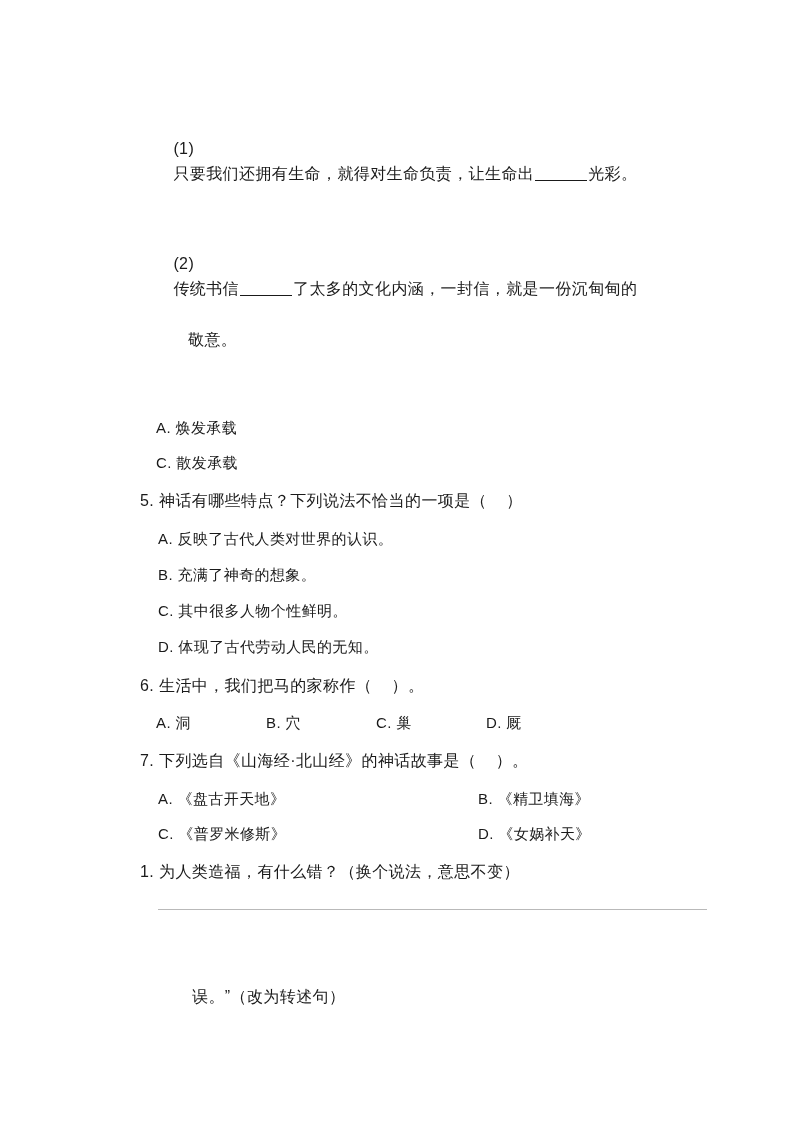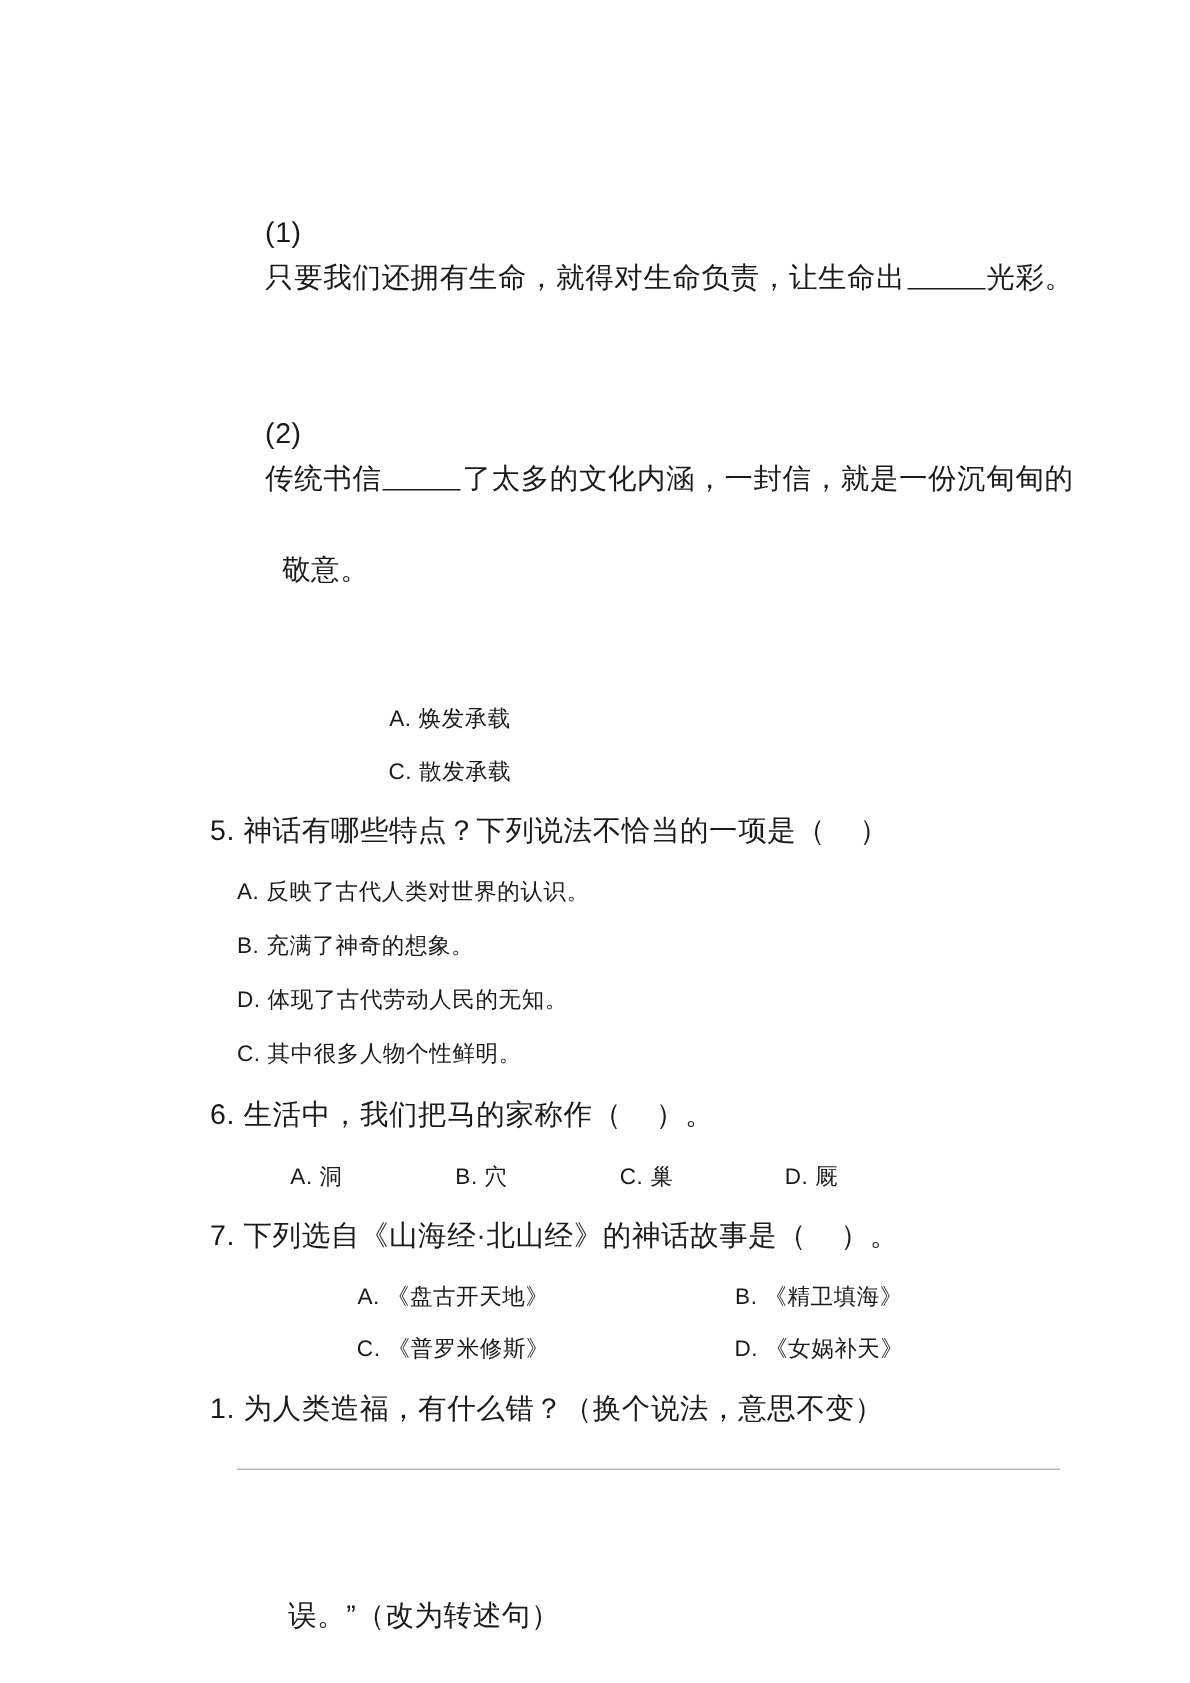--- a/index.html
+++ b/index.html
@@ -18,42 +18,41 @@
   .page {
     position: absolute;
     left: 0;
     top: 0;
     width: 793px;
     height: 1122px;
     padding: 112px 72px 0 140px;
     box-sizing: border-box;
   }
   .q-line {
-    font-size: 19px;
+    font-size: 16px;
     line-height: 1.55;
     letter-spacing: 0.4px;
     margin: 0 0 16px 0;
     white-space: pre-wrap;
   }
   .sub-item {
     margin-left: 14px;
     text-indent: 0;
   }
   .sub-item .cont {
     display: block;
     margin-left: 34px;
     margin-top: 2px;
   }
   .opt-row {
     display: flex;
     font-size: 15px;
     margin: 0 0 16px 0;
     letter-spacing: 0.4px;
     padding-left: 16px;
-    text-align: center;
   }
   .opt-row .opt {
     flex: 0 0 auto;
   }
   .opt-a { width: 288px; }
   .opt-b { width: 200px; }
   .opt-4 { width: 110px; }
   .q-num {
     padding-left: 0px;
   }
@@ -79,21 +78,21 @@
     border-bottom: 1px solid #1a1a1a;
     width: 52px;
     vertical-align: -2px;
     margin: 0 1px;
   }
   .indent-cont {
     display: block;
     padding-left: 52px;
     margin-top: 3px;
   }
-  .q7-pad { padding-left: 18px; }
+  .q7-pad { padding-left: 18px; gap: 32px; }
 </style>
 </head>
 <body>
 
 <div class="page">
 
   <div class="q-line sub-item">
     <span>(1)</span>
     <span>只要我们还拥有生命，就得对生命负责，让生命出</span><span class="blank"></span><span>光彩。</span>
   </div>
@@ -107,22 +106,22 @@
   <div class="opt-row">
     <span class="opt opt-a">A. 焕发承载</span>
   </div>
   <div class="opt-row">
     <span class="opt opt-a">C. 散发承载</span>
   </div>
 
   <div class="q-line q-num">5. 神话有哪些特点？下列说法不恰当的一项是（    ）</div>
   <div class="q-sub">A. 反映了古代人类对世界的认识。</div>
   <div class="q-sub">B. 充满了神奇的想象。</div>
+  <div class="q-sub">C. 其中很多人物个性鲜明。</div>
   <div class="q-sub">D. 体现了古代劳动人民的无知。</div>
-  <div class="q-sub">C. 其中很多人物个性鲜明。</div>
 
   <div class="q-line q-num">6. 生活中，我们把马的家称作（    ）。</div>
   <div class="opt-row">
     <span class="opt opt-4">A. 洞</span>
     <span class="opt opt-4">B. 穴</span>
     <span class="opt opt-4">C. 巢</span>
     <span class="opt opt-4">D. 厩</span>
   </div>
 
   <div class="q-line q-num">7. 下列选自《山海经·北山经》的神话故事是（    ）。</div>

